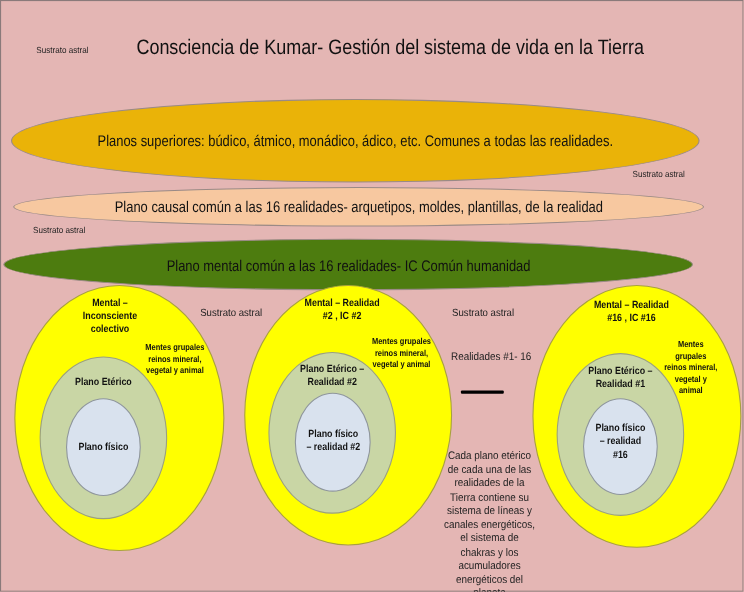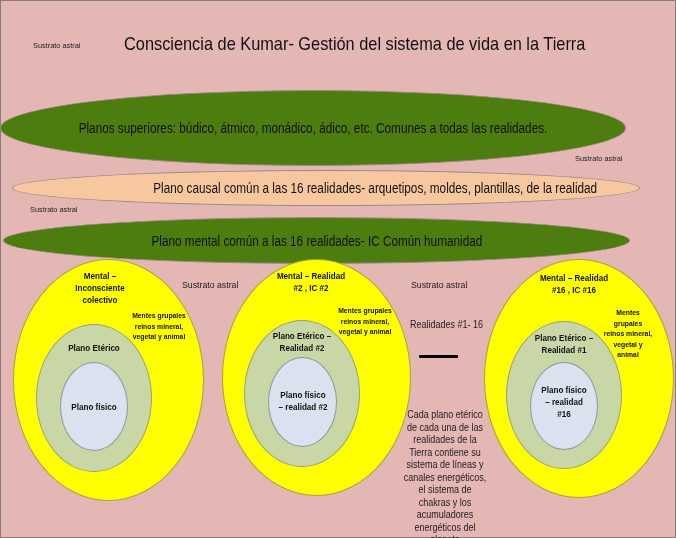--- a/index.html
+++ b/index.html
@@ -15,22 +15,22 @@
   }
   .abs { position: absolute; }
   .label-sm { font-size: 8px; color: #222; white-space: nowrap; transform: scaleX(0.92); transform-origin: left top; }
   .title {
     left: 124px; top: 33px; font-size: 19px; white-space: nowrap;
     transform: scaleX(0.86); transform-origin: left top; color: #111;
   }
   .ell { position: absolute; border-radius: 50%; border: 1px solid #9a8a86; box-sizing: border-box;
          display: flex; align-items: center; justify-content: center; text-align: center; }
   .ell-text { white-space: nowrap; font-size: 14px; transform: scaleX(0.84); color: #111; }
-  .upper  { left: 0;  top: 90px;  width: 626px; height: 76px; background: #4d7c0f; }
-  .causal { left: 12px;  top: 170px; width: 628px; height: 36px; background: #f7c8a0; justify-content: flex-end; }
+  .upper  { left: 10px;  top: 90px;  width: 626px; height: 76px; background: #eab308; }
+  .causal { left: 12px;  top: 170px; width: 628px; height: 36px; background: #f7c8a0; }
   .mental { left: 3px;   top: 217px; width: 627px; height: 47px; background: #4d7c0f; }
   .yellow { background: #ffff00; border-color: #a8a040; display: block; }
   .green  { background: #c9d6a5; border-color: #9aa080; display: block; }
   .blue   { background: #d9e2ee; border-color: #8f969c; display: block; }
   .bold-sm { font-weight: bold; font-size: 9.5px; line-height: 12px; text-align: center; color: #111;
              transform: scaleX(0.85); }
   .bold-xs { font-weight: bold; font-size: 8px; line-height: 10.5px; text-align: center; color: #111;
              transform: scaleX(0.85); }
   .dash { left: 419px; top: 355px; width: 39px; height: 3px; background: #000; border-radius: 1px; }
   .note { left: 398px; top: 409px; width: 94px; font-size: 10px; line-height: 12.5px; text-align: center;

